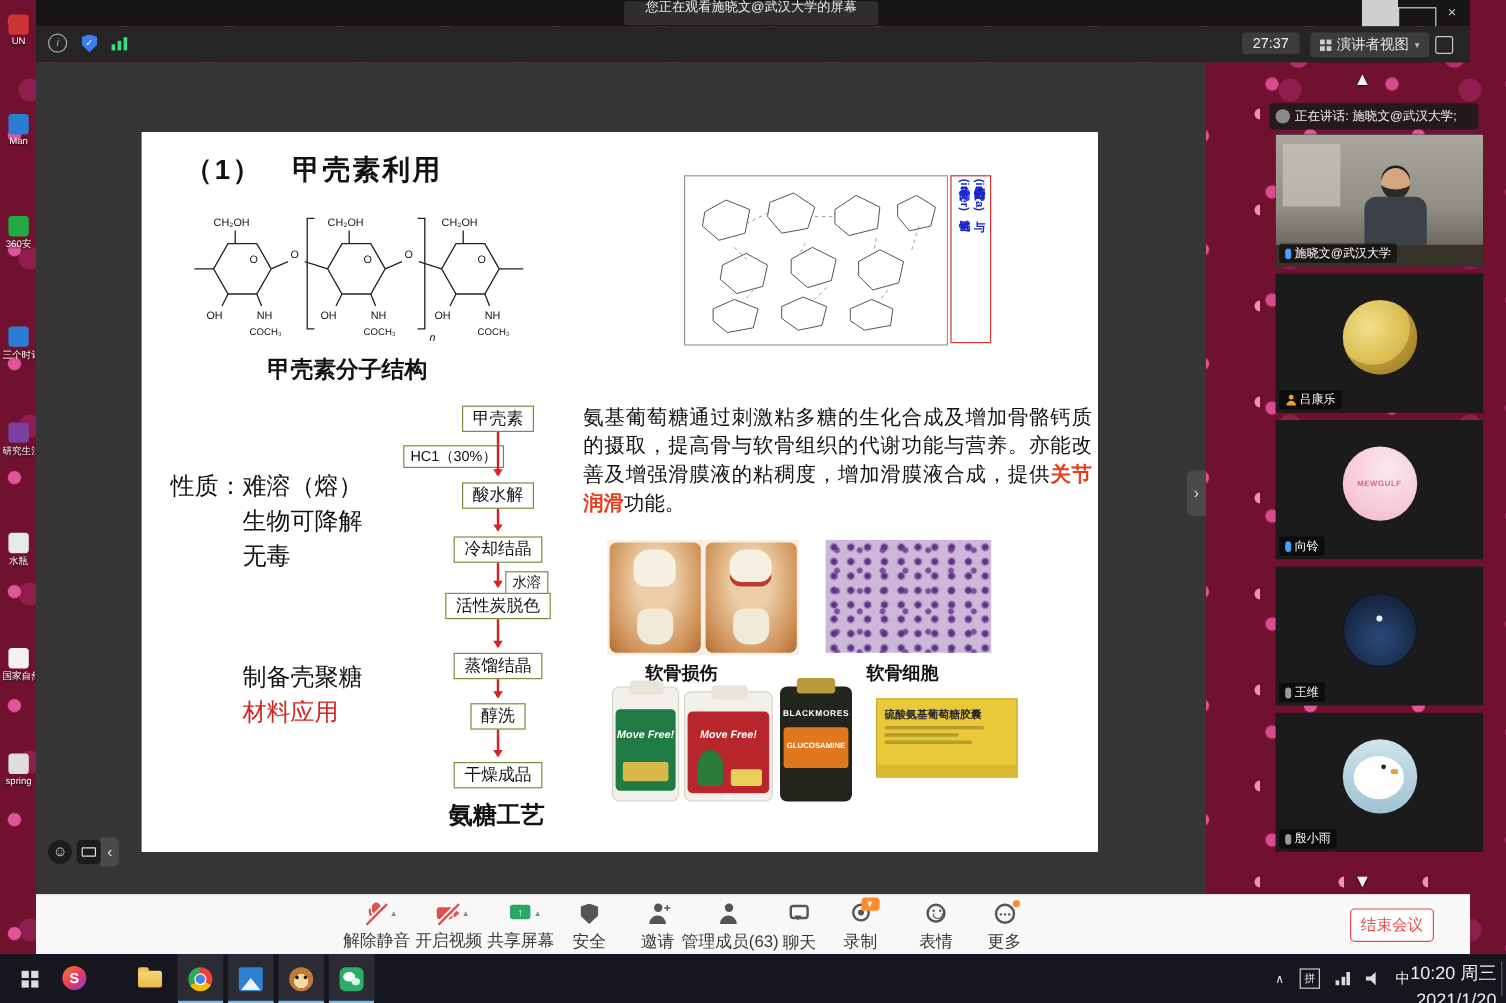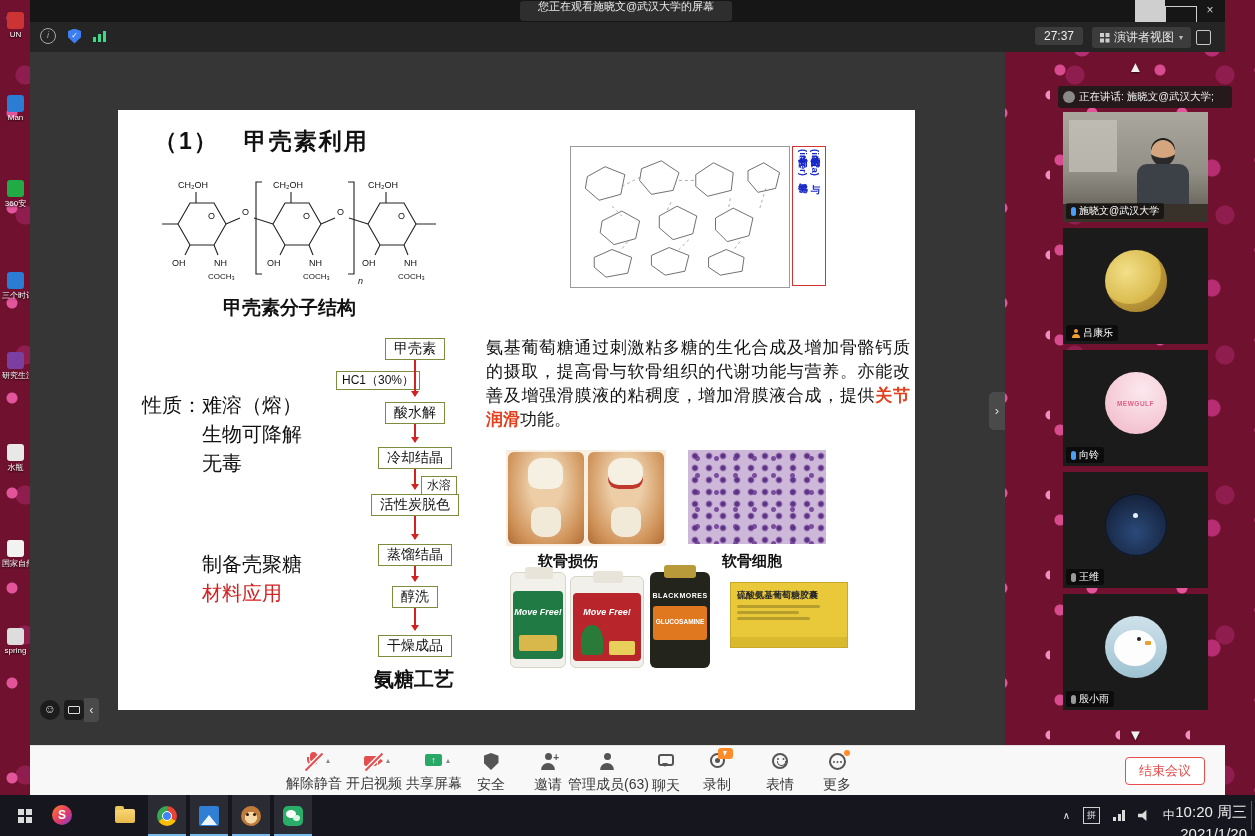--- a/index.html
+++ b/index.html
@@ -62,21 +62,21 @@
   .bottle{position:absolute;box-sizing:border-box;}
   .blabel{position:absolute;left:0;right:0;text-align:center;font-weight:bold;}
   .yellowbox{position:absolute;left:612px;top:472px;width:118px;height:66px;background:#e9c93a;border:1px solid #c9a92a;box-shadow:inset 0 -10px 0 #d9b92e;padding:6px 6px 0 6px;box-sizing:border-box;}
   .ybline{height:3px;background:#8a7a20;opacity:.55;margin-top:3px;border-radius:2px;}
   .ovicon{position:absolute;width:20px;height:20px;border-radius:50%;background:rgba(20,20,20,.75);color:#ddd;text-align:center;line-height:19px;font-size:12px;}
   .edgechev{position:absolute;background:#4a4a4a;color:#ddd;text-align:center;font-size:13px;}
   
   .vpanel{position:absolute;left:1058px;top:58px;width:174px;height:700px;}
   .speakbar{position:absolute;left:0;top:28px;width:174px;height:22px;background:rgba(26,26,26,.88);border-radius:3px;
     color:#efefef;font-size:10.5px;display:flex;align-items:center;gap:4px;padding:0 5px;box-sizing:border-box;white-space:nowrap;overflow:hidden;}
-  .tile{position:absolute;left:5px;width:145px;background:#1b1b1b;overflow:hidden;}
+  .tile{position:absolute;left:5px;width:173px;background:#1b1b1b;overflow:hidden;}
   .namechip{position:absolute;left:3px;bottom:3px;background:rgba(0,0,0,.55);border-radius:2px;color:#fff;font-size:10px;
     padding:1px 5px;display:flex;align-items:center;gap:3px;white-space:nowrap;}
   .chip-mic{display:inline-block;width:5px;height:9px;border-radius:3px;background:#4a9df8;}
   .chip-mic.gray{background:#9a9a9a;}
   .chip-person{display:inline-block;width:9px;height:9px;position:relative;}
   .chip-person::before{content:'';position:absolute;left:2.5px;top:0;width:4px;height:4px;border-radius:50%;background:#f0a030;}
   .chip-person::after{content:'';position:absolute;left:0.5px;bottom:0;width:8px;height:4px;border-radius:4px 4px 0 0;background:#f0a030;}
   .avatar{position:absolute;left:50%;top:22px;transform:translateX(-50%);width:62px;height:62px;border-radius:50%;}
   .scrollarrow{position:absolute;left:70px;color:#f0f0f0;font-size:15px;text-shadow:0 1px 2px rgba(0,0,0,.6);}
   
@@ -108,21 +108,21 @@
   .i-rec{width:15px;height:15px;border:2px solid #555;border-radius:50%;margin:1px auto 0;position:relative;box-sizing:border-box;}
   .i-rec::after{content:'';position:absolute;left:3px;top:3px;width:5px;height:5px;border-radius:50%;background:#555;}
   .i-smile{width:16px;height:16px;border:2px solid #555;border-radius:50%;margin:1px auto 0;position:relative;box-sizing:border-box;}
   .i-smile::before{content:'';position:absolute;left:2.5px;top:3px;width:2px;height:2px;border-radius:50%;background:#555;box-shadow:5.5px 0 0 #555;}
   .i-smile::after{content:'';position:absolute;left:2.5px;top:6px;width:7px;height:4px;border:1.5px solid #555;border-top:none;border-radius:0 0 8px 8px;}
   .i-more{width:17px;height:17px;border:2px solid #555;border-radius:50%;margin:1px auto 0;position:relative;box-sizing:border-box;}
   .i-more::after{content:'';position:absolute;top:5.5px;left:2.5px;width:2px;height:2px;border-radius:50%;background:#555;box-shadow:3.5px 0 0 #555,7px 0 0 #555;}
   .badge-rec{position:absolute;right:-4px;top:-5px;width:15px;height:11px;background:#ff8c2a;border-radius:3px 3px 3px 0;}
   .badge-rec::after{content:'';position:absolute;left:5px;top:3px;width:4px;height:5px;background:#fff;clip-path:polygon(0 0,100% 0,40% 100%);}
   .dot-orange{position:absolute;right:-1px;top:-3px;width:6px;height:6px;border-radius:50%;background:#ff8c2a;}
-  .endbtn{position:absolute;left:1095px;top:11px;width:80px;height:28px;border:1px solid #e84c4c;border-radius:4px;background:#fff;
+  .endbtn{position:absolute;left:1095px;top:11px;width:70px;height:28px;border:1px solid #e84c4c;border-radius:4px;background:#fff;
     color:#e84c4c;font-size:13px;text-align:center;line-height:26px;box-sizing:border-box;}
   
   .taskbar{position:absolute;left:0;top:795px;width:1255px;height:41px;background:#16161f;}
   .winlogo{position:absolute;left:18px;top:14px;width:6px;height:6px;background:#dcdcdc;box-shadow:8px 0 0 #dcdcdc,0 8px 0 #dcdcdc,8px 8px 0 #dcdcdc;}
   .sogou{position:absolute;left:52px;top:10px;width:20px;height:20px;border-radius:50%;background:linear-gradient(135deg,#ff7a2a,#e03a6a 55%,#7a3fd0);color:#fff;font-size:12px;font-weight:bold;text-align:center;line-height:20px;}
   .cell{position:absolute;top:0;width:38px;height:41px;display:flex;align-items:center;justify-content:center;}
   .cell.active{background:rgba(255,255,255,.09);box-shadow:inset 0 -2px 0 #76b9ed;}
   .i-folder{width:20px;height:14px;background:linear-gradient(#f8d775,#e8b94a);border-radius:2px;position:relative;}
   .i-folder::before{content:'';position:absolute;top:-3px;left:0;width:9px;height:4px;background:#e8c558;border-radius:2px 2px 0 0;}
   .i-chrome{width:20px;height:20px;border-radius:50%;background:conic-gradient(#ea4335 0 33%,#fbbc05 33% 66%,#34a853 66% 100%);position:relative;}

